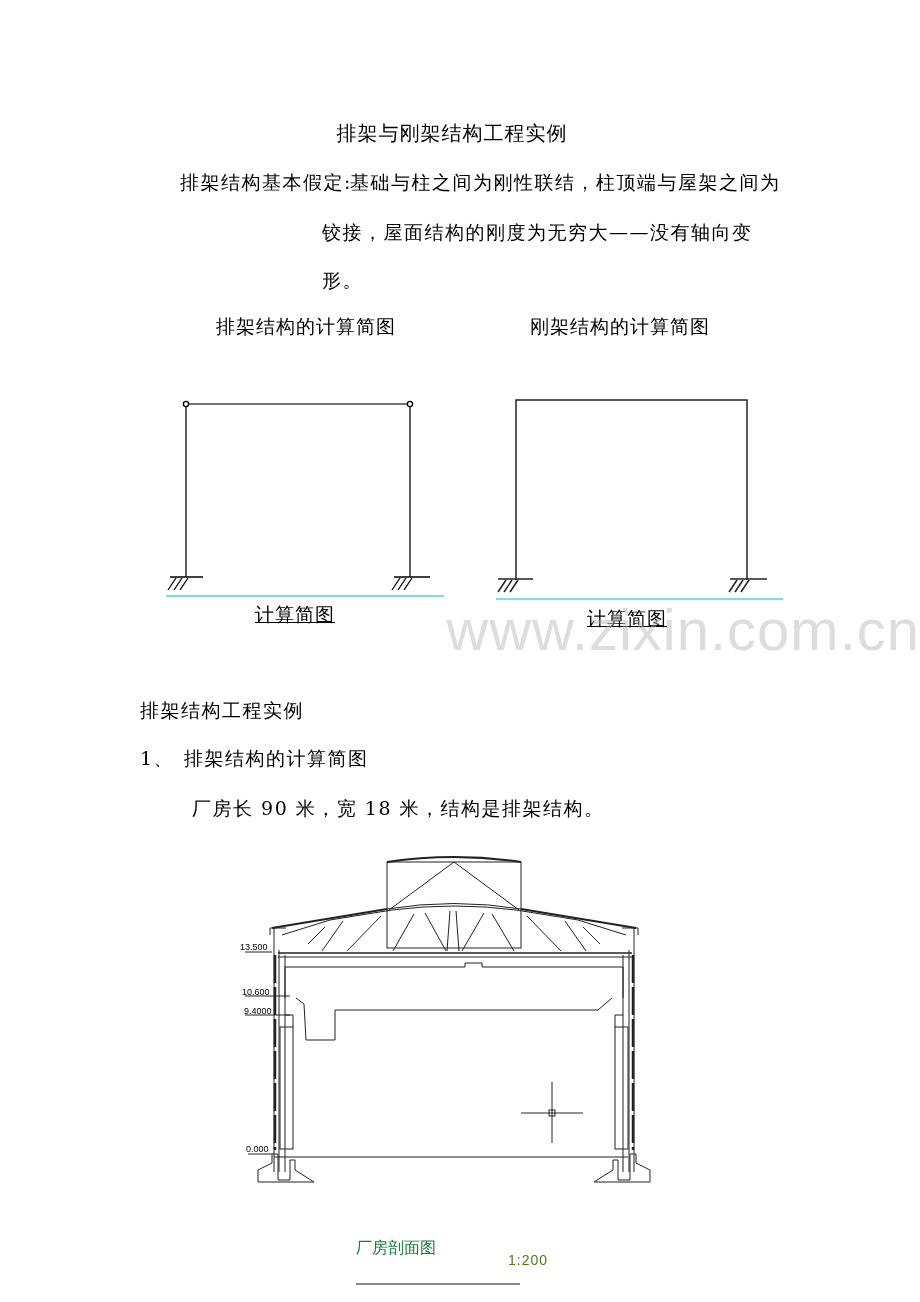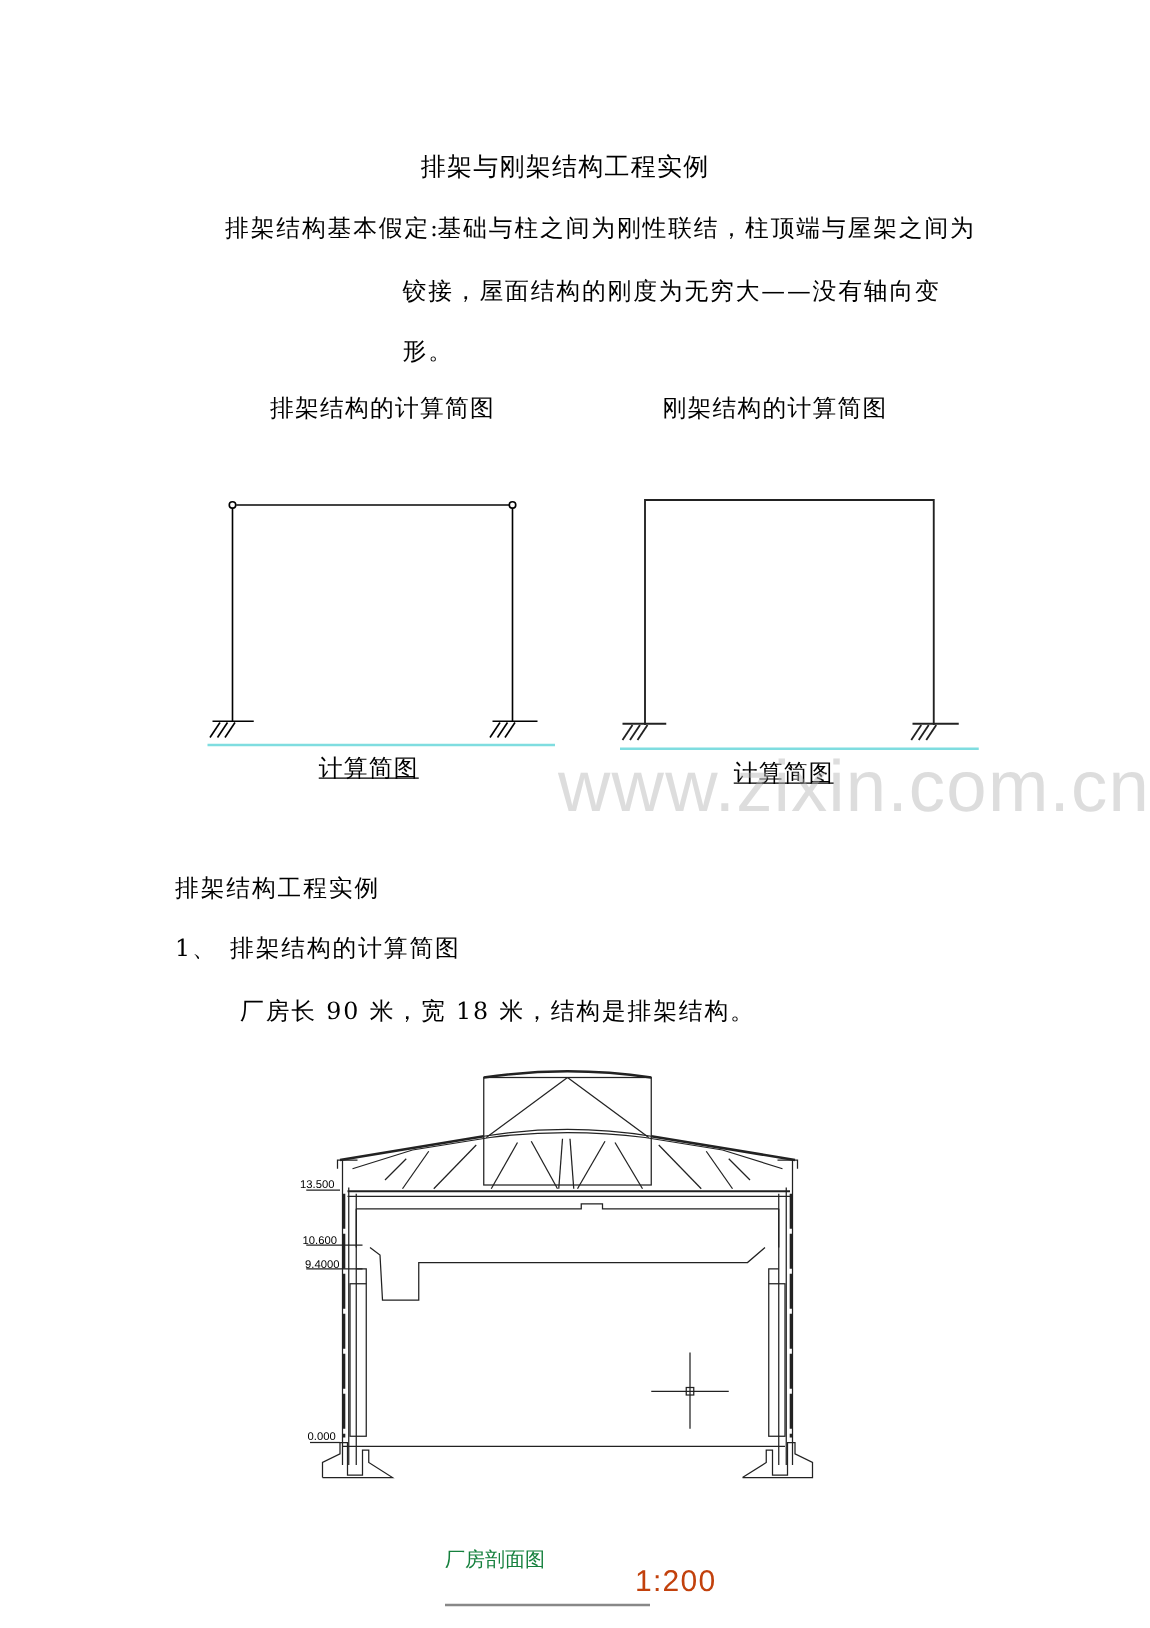--- a/index.html
+++ b/index.html
@@ -10,21 +10,21 @@
   .para { font-size: 19px; letter-spacing: 1.5px; }
   .label-term { left: 140px; top: 170px; margin-left: 40px; }
   .def-line { left: 322px; }
   .diag-title { font-size: 19px; letter-spacing: 1px; top: 314px; }
   .calc-label { font-size: 19px; font-family: "DejaVu Sans", "Liberation Sans", sans-serif; text-decoration: underline; letter-spacing: 1px; }
   .watermark { left: 0; width: 920px; top: 596px; text-align: right; font-family: "Liberation Sans", "DejaVu Sans", sans-serif;
                font-size: 58px; color: rgba(180,180,180,0.45); letter-spacing: 1px; }
   .section { left: 140px; font-size: 19px; letter-spacing: 1.5px; }
   svg { position: absolute; overflow: visible; }
   .cad-title { left: 356px; top: 1238px; font-size: 16px; font-family: "DejaVu Sans", "Liberation Sans", sans-serif; color: #15803d; }
-  .cad-scale { left: 508px; top: 1252px; font-size: 24px; font-family: "Liberation Sans", "DejaVu Sans", sans-serif; color: #c2410c; letter-spacing: 1px; }
+  .cad-scale { left: 508px; top: 1252px; font-size: 14px; font-family: "Liberation Sans", "DejaVu Sans", sans-serif; color: #4d7c0f; letter-spacing: 1px; }
   .cad-underline { left: 356px; top: 1283px; width: 164px; height: 2px; background: #888; }
   .elev { font-family: "Liberation Sans", "DejaVu Sans", sans-serif; font-size: 9px; color: #222; }
 </style>
 </head>
 <body>
 
 <div class="abs title">排架与刚架结构工程实例</div>
 
 <div class="abs para label-term">排架结构基本假定:</div>
 <div class="abs para def-line" style="top:170px;margin-left:28px;">基础与柱之间为刚性联结，柱顶端与屋架之间为</div>

